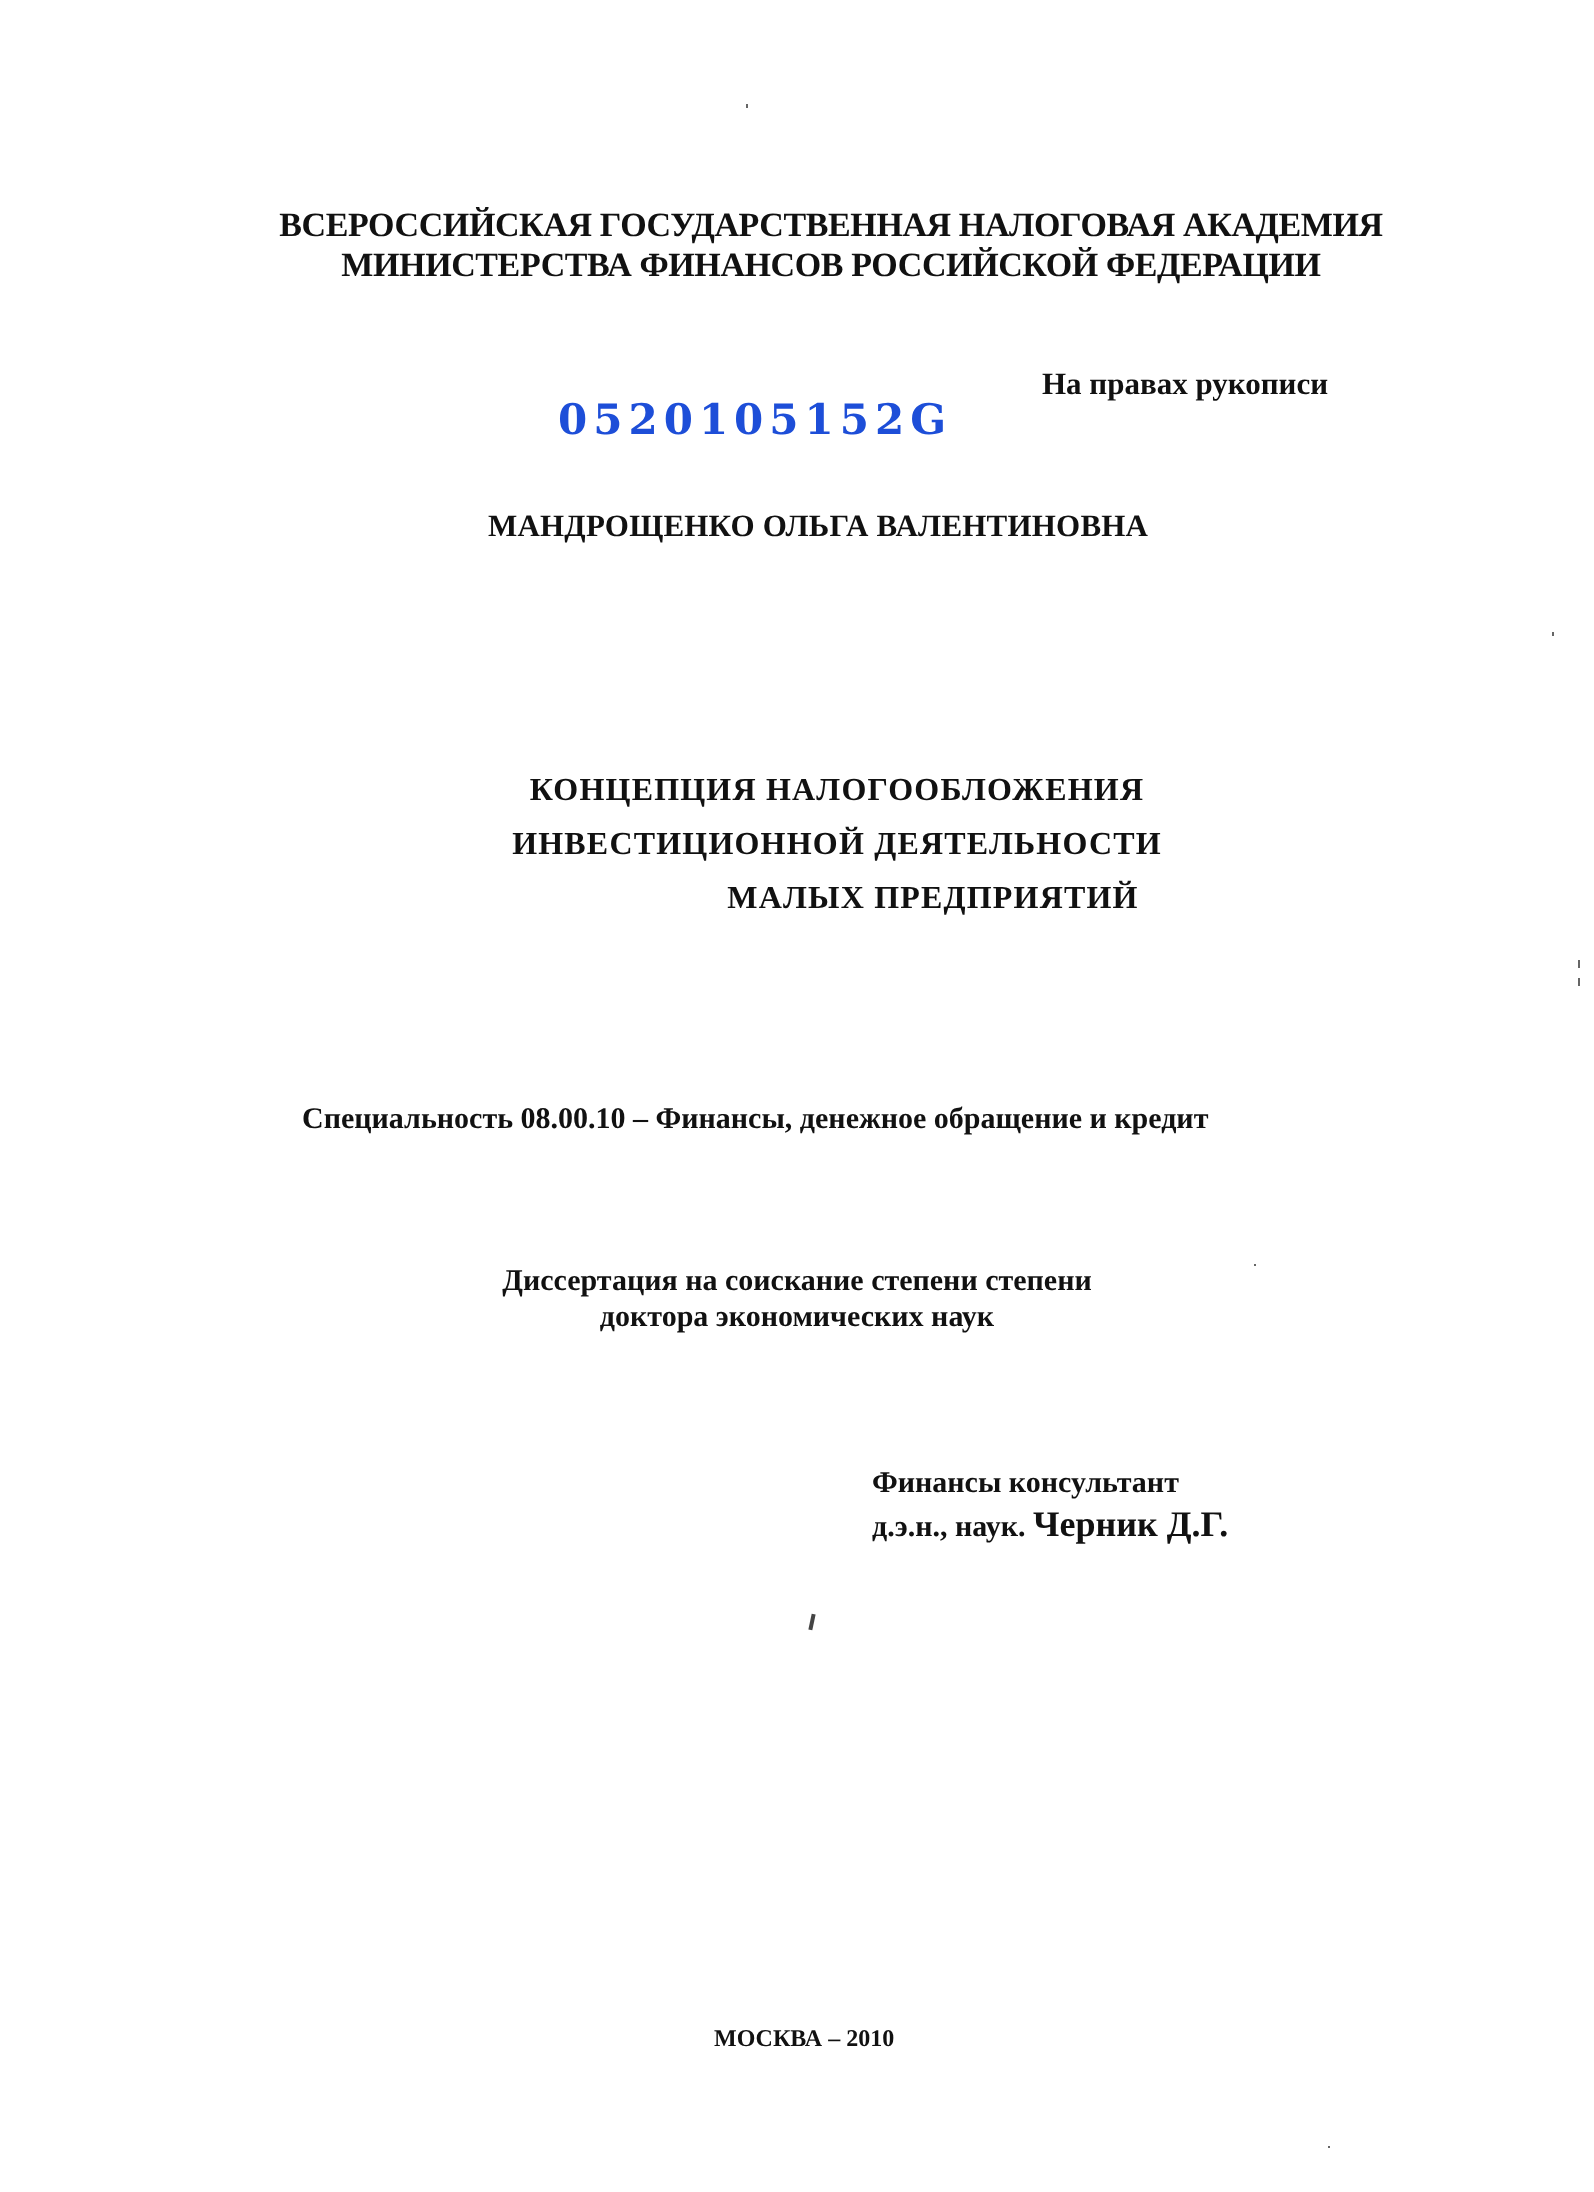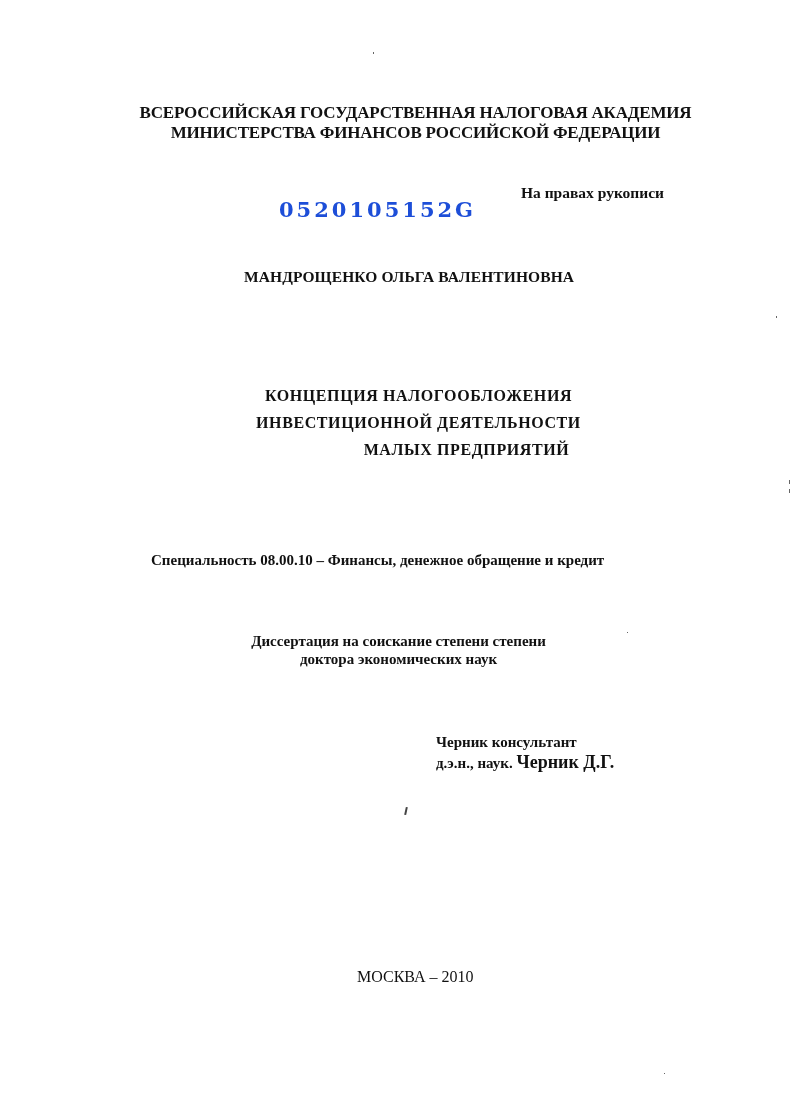--- a/index.html
+++ b/index.html
@@ -30,37 +30,37 @@
     #rights { left: 511px; top: 184px; font-size: 15.5px; font-weight: bold; margin-left: 10px; }
 
     #registry {
       left: 279px; top: 197px;
       font-family: "DejaVu Serif", serif;
       font-size: 21px; font-weight: bold;
       letter-spacing: 3px;
       color: #1d4ed8;
     }
 
-    #author { left: 244px; top: 268px; font-size: 15.5px; font-weight: bold; letter-spacing: 0.1px; }
+    #author { left: 244px; top: 255px; font-size: 15.5px; font-weight: bold; letter-spacing: 0.1px; }
 
     .title-line { font-size: 16px; letter-spacing: 0.6px; padding-left: 20px; }
     #title-1 { top: 387px; left: 0px; }
     #title-2 { top: 414px; left: 0px; }
     #title-3 { top: 441px; left: 0px; margin-left: 48px; }
 
     #specialty { left: 151px; top: 552px; font-size: 15px; font-weight: bold; }
 
     #diss-1 { top: 633px; font-size: 15px; left: 0px; }
     #diss-2 { top: 651px; font-size: 15px; left: 0px; text-align: center; }
 
     #consultant-1 { left: 436px; top: 734px; font-size: 15px; font-weight: bold; }
     #consultant-2 { left: 436px; top: 752px; font-size: 15px; font-weight: bold; }
     #consultant-2 .name { font-size: 18px; }
 
-    #city-year { left: 357px; top: 968px; font-size: 16px; font-weight: normal; }
+    #city-year { left: 357px; top: 1012px; font-size: 12px; font-weight: bold; }
 
     .speck { position: absolute; background: #666; }
   </style>
 </head>
 <body>
 
 <div>
 
   <div id="org-line-1" class="center-line">ВСЕРОССИЙСКАЯ ГОСУДАРСТВЕННАЯ НАЛОГОВАЯ АКАДЕМИЯ</div>
   <div id="org-line-2" class="center-line">МИНИСТЕРСТВА ФИНАНСОВ РОССИЙСКОЙ ФЕДЕРАЦИИ</div>
@@ -73,21 +73,21 @@
 
   <div id="title-1" class="center-line title-line">КОНЦЕПЦИЯ  НАЛОГООБЛОЖЕНИЯ</div>
   <div id="title-2" class="center-line title-line">ИНВЕСТИЦИОННОЙ ДЕЯТЕЛЬНОСТИ</div>
   <div id="title-3" class="center-line title-line">МАЛЫХ ПРЕДПРИЯТИЙ</div>
 
   <div id="specialty" class="abs">Специальность  08.00.10 – Финансы, денежное обращение и кредит</div>
 
   <div id="diss-1" class="center-line">Диссертация на соискание степени степени</div>
   <div id="diss-2" class="center-line">доктора экономических наук</div>
 
-  <div id="consultant-1" class="abs">Черник консультант</div>
+  <div id="consultant-1" class="abs">Финансы консультант</div>
   <div id="consultant-2" class="abs"><span>д.э.н., наук. </span><span class="name">Черник Д.Г.</span></div>
 
   <div id="city-year" class="abs">МОСКВА – 2010</div>
 
   <div class="speck" style="left:373px;top:52px;width:1px;height:2px;"></div>
   <div class="speck" style="left:776px;top:316px;width:1px;height:2px;"></div>
   <div class="speck" style="left:789px;top:480px;width:1px;height:4px;"></div>
   <div class="speck" style="left:789px;top:489px;width:1px;height:4px;"></div>
   <div class="speck" style="left:627px;top:632px;width:1px;height:1px;"></div>
   <div class="speck" style="left:405px;top:807px;width:2px;height:8px;transform:rotate(12deg);background:#444;"></div>

